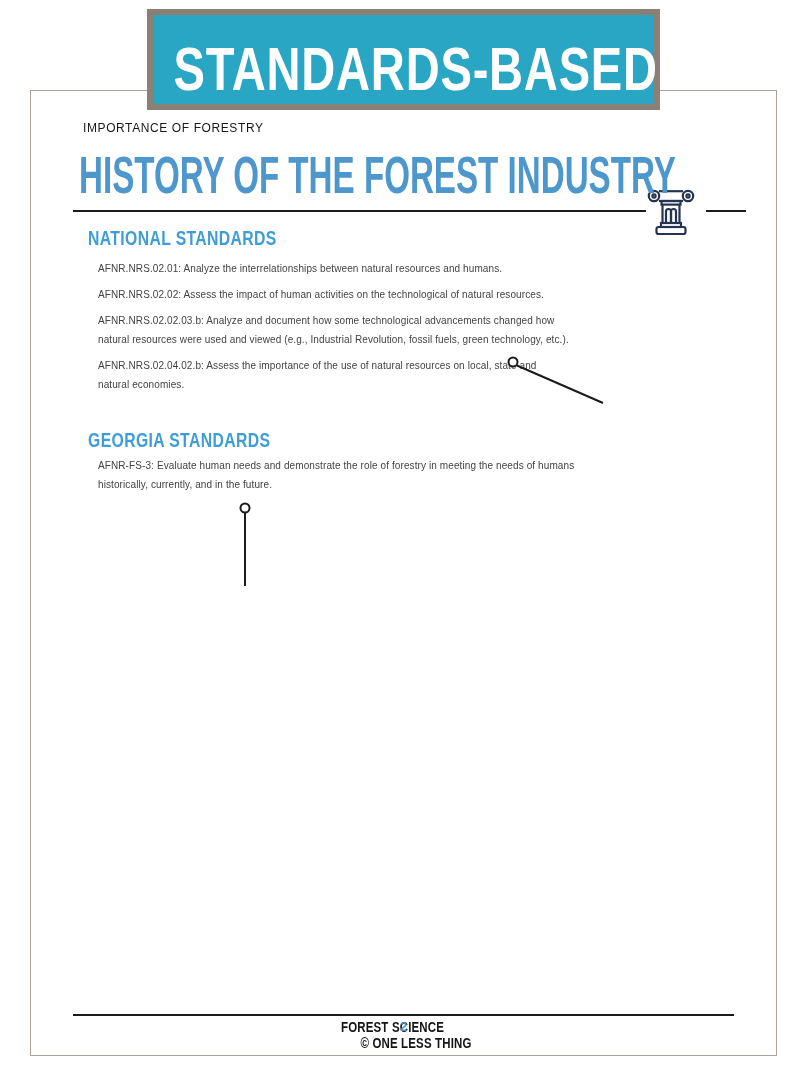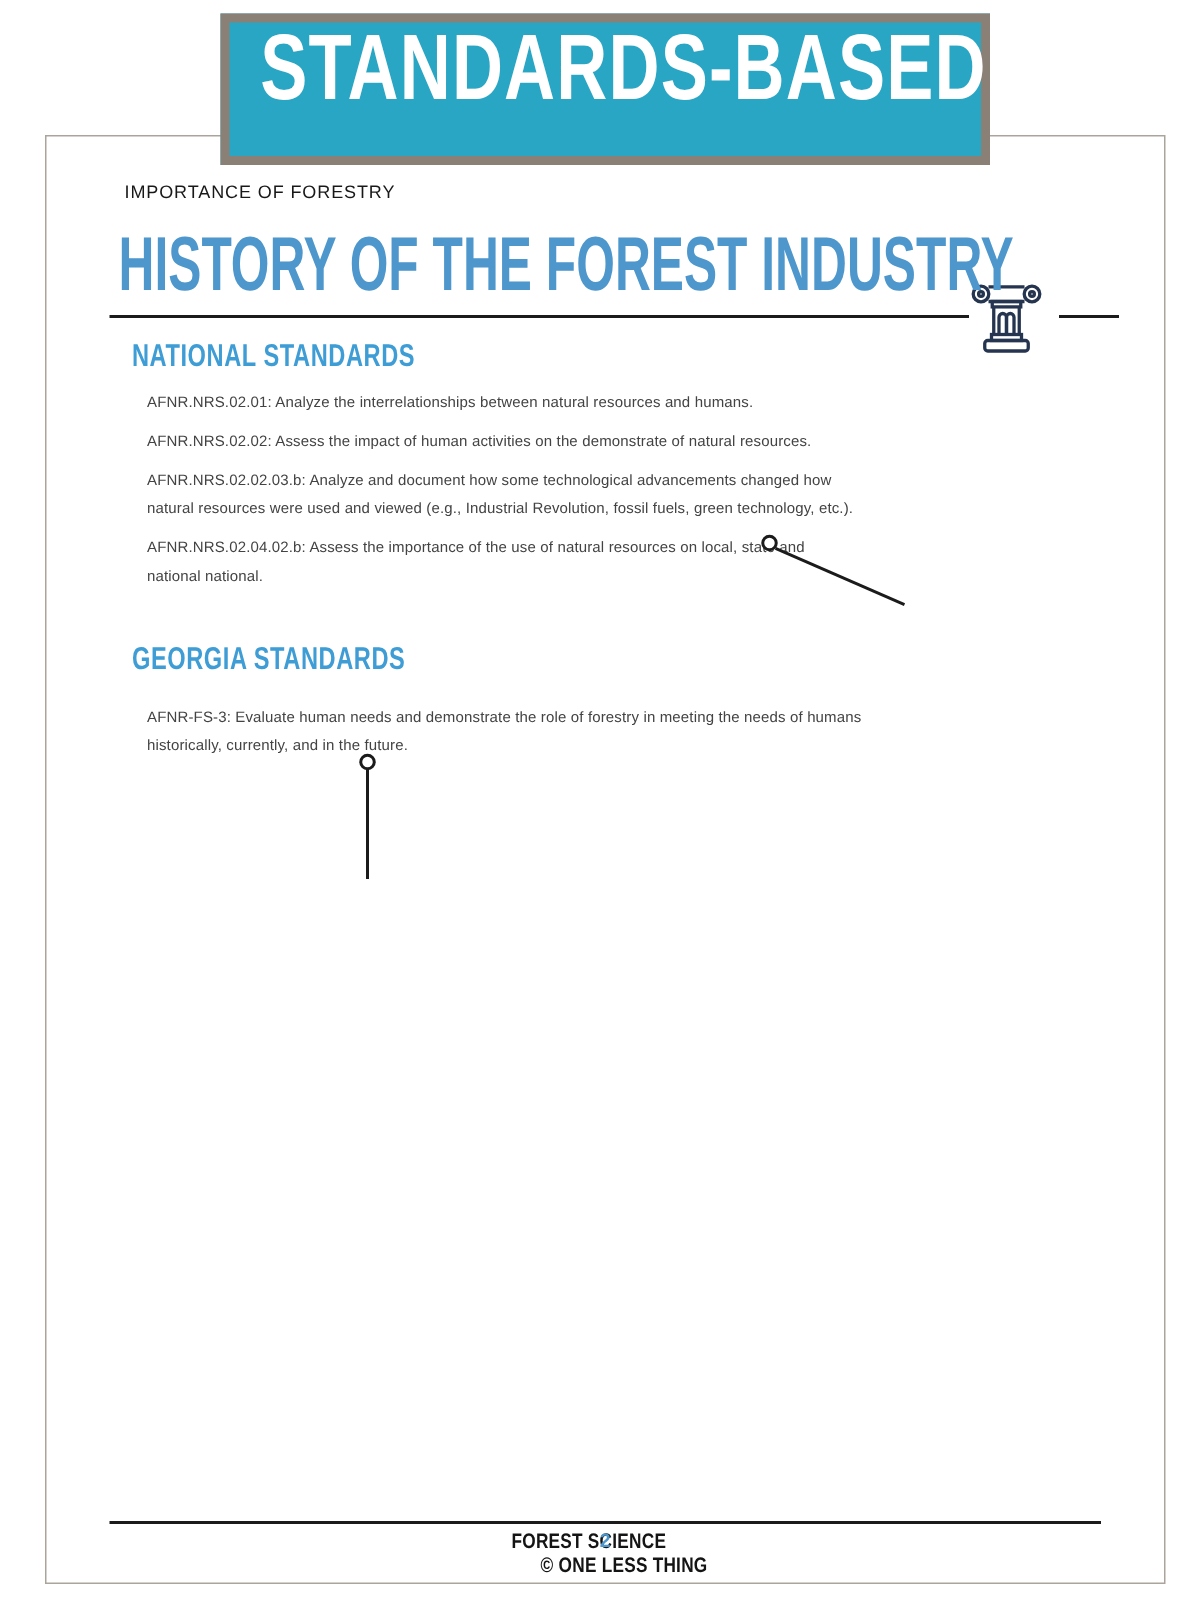--- a/index.html
+++ b/index.html
@@ -6,21 +6,21 @@
   html,body { width:800px; height:1077px; background:#ffffff; font-family:"Liberation Sans", sans-serif; }
   .stage { position:relative; width:800px; height:1077px; background:#fff; overflow:hidden; }
 
   
   .page { position:absolute; left:30px; top:90px; width:747px; height:966px;
           background:#fff; border:1px solid #aba49d; }
 
   
   .banner { position:absolute; left:147px; top:9px; width:513px; height:101px;
             background:var(--c-teal,#2AA6C5); border:6px solid var(--c-banner_border,#8A8076);
-            display:flex; align-items:flex-start; justify-content:center; z-index:5;padding-left:24px; }
+            display:flex; align-items:flex-end; justify-content:center; z-index:5;padding-left:24px; }
   .banner-label { color:#fff; font-weight:bold; font-size:62px; letter-spacing:1px;
                   display:inline-block; transform:scaleX(0.76); transform-origin:center center;
                   white-space:nowrap; line-height:1; padding-bottom:4px; }
 
   
   .kicker { position:absolute; left:52px; top:30px; font-family:Liberation Sans, sans-serif;
             font-size:12px; letter-spacing:0.6px; color:#181818; white-space:nowrap; }
   .doc-title { position:absolute; left:48px; top:59px; color:var(--c-title_blue,#4E97CC);
                font-weight:bold; font-size:51px; line-height:1; white-space:nowrap;
                display:inline-block; transform:scaleX(0.65); transform-origin:left center;
@@ -34,21 +34,21 @@
                  font-size:21px; white-space:nowrap; display:inline-block;
                  transform:scaleX(0.75); transform-origin:left center; letter-spacing:0.5px; }
   .sec-national { left:57px; top:135px; }
   .sec-georgia  { left:57px; top:337px; }
 
   
   .standards { position:absolute; left:67px; top:168px; color:var(--c-body_text,#434343);
                font-size:10px; line-height:19px; letter-spacing:0.1px; }
   .standards .item { margin-bottom:7px; }
   .standards .line { white-space:nowrap; }
-  .standards-georgia { top:378px; }
+  .standards-georgia { top:365px; }
 
   
   .annotation { position:absolute; color:var(--c-green,#2EB42E); font-weight:bold;
                 font-size:14px; line-height:16px; text-align:center; }
   .ann-afnr { left:553px; top:283px; width:172px; }
   .ann-georgia { left:70px; top:503px; width:364px; }
 
   
   .callouts { position:absolute; left:0; top:0; width:747px; height:966px; pointer-events:none; }
 
@@ -95,29 +95,29 @@
         <rect x="9.5" y="40" width="29" height="7" rx="2"></rect>
       </svg>
     </div>
 
     <div class="sec-heading sec-national">NATIONAL STANDARDS</div>
     <div class="standards">
       <div class="item">
         <div class="line">AFNR.NRS.02.01: Analyze the interrelationships between natural resources and humans.</div>
       </div>
       <div class="item">
-        <div class="line">AFNR.NRS.02.02: Assess the impact of human activities on the demonstrate of natural resources.</div>
+        <div class="line">AFNR.NRS.02.02: Assess the impact of human activities on the technological of natural resources.</div>
       </div>
       <div class="item">
         <div class="line">AFNR.NRS.02.02.03.b: Analyze and document how some technological advancements changed how</div>
         <div class="line">natural resources were used and viewed (e.g., Industrial Revolution, fossil fuels, green technology, etc.).</div>
       </div>
       <div class="item">
         <div class="line">AFNR.NRS.02.04.02.b: Assess the importance of the use of natural resources on local, state and</div>
-        <div class="line">national national.</div>
+        <div class="line">natural economies.</div>
       </div>
     </div>
 
     <div class="sec-heading sec-georgia">GEORGIA STANDARDS</div>
     <div class="standards standards-georgia">
       <div class="item">
         <div class="line">AFNR-FS-3: Evaluate human needs and demonstrate the role of forestry in meeting the needs of humans</div>
         <div class="line">historically, currently, and in the future.</div>
       </div>
     </div>

